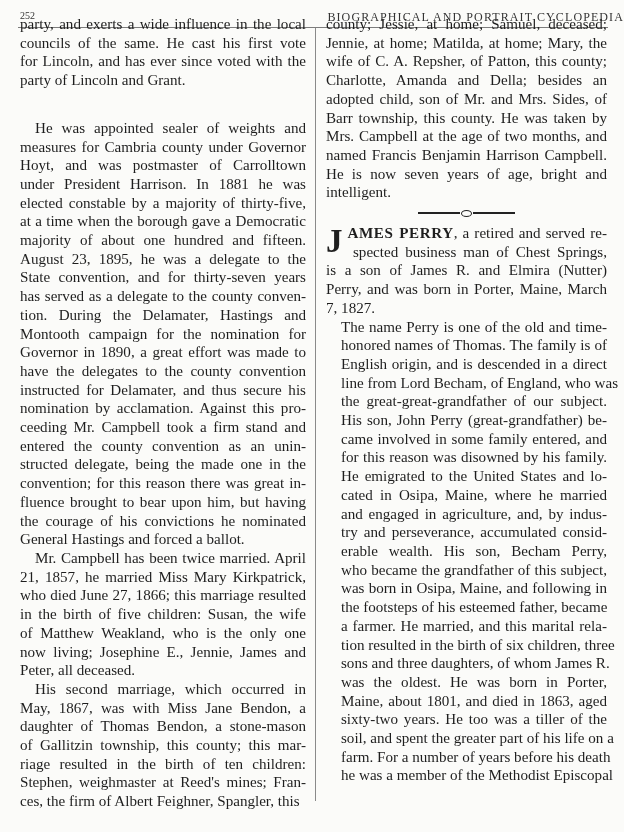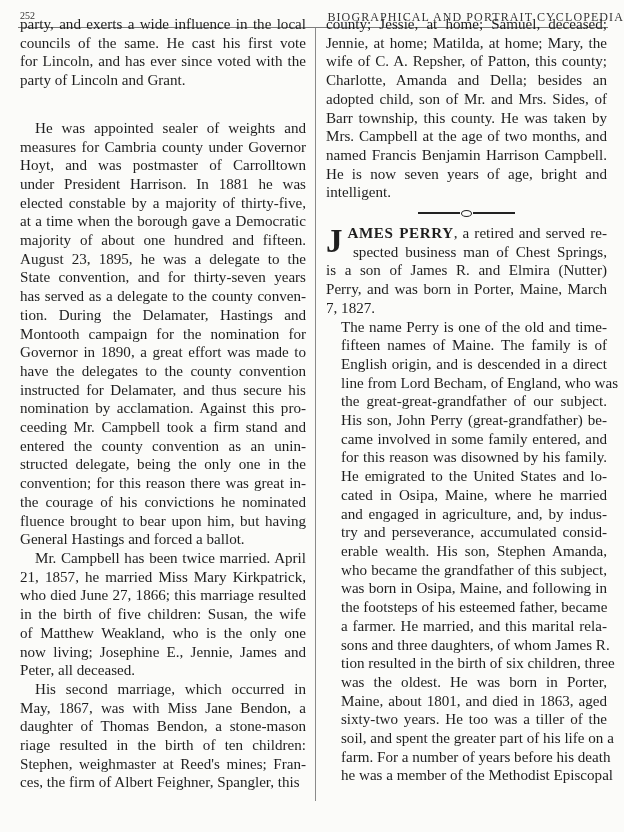--- a/index.html
+++ b/index.html
@@ -84,39 +84,40 @@
       <span class="line">State convention, and for thirty-seven years</span>
       <span class="line">has served as a delegate to the county conven-</span>
       <span class="line">tion.  During the Delamater, Hastings and</span>
       <span class="line">Montooth campaign for the nomination for</span>
       <span class="line">Governor in 1890, a great effort was made to</span>
       <span class="line">have the delegates to the county convention</span>
       <span class="line">instructed for Delamater, and thus secure his</span>
       <span class="line">nomination by acclamation.  Against this pro-</span>
       <span class="line">ceeding Mr. Campbell took a firm stand and</span>
       <span class="line">entered the county convention as an unin-</span>
-      <span class="line">structed delegate, being the only one in the</span>
+      <span class="line">structed delegate, being the made one in the</span>
       <span class="line">convention; for this reason there was great in-</span>
+      <span class="line">fluence brought to bear upon him, but having</span>
       <span class="line">the courage of his convictions he nominated</span>
-      <span class="line">fluence brought to bear upon him, but having</span>
       <span class="line last">General Hastings and forced a ballot.</span>
     </p>
     <p>
       <span class="line" style="text-indent: 15px;">Mr. Campbell has been twice married.  April</span>
       <span class="line">21, 1857, he married Miss Mary Kirkpatrick,</span>
       <span class="line">who died June 27, 1866; this marriage resulted</span>
       <span class="line">in the birth of five children: Susan, the wife</span>
       <span class="line">of Matthew Weakland, who is the only one</span>
       <span class="line">now living; Josephine E., Jennie, James and</span>
       <span class="line last">Peter, all deceased.</span>
     </p>
     <p>
       <span class="line" style="text-indent: 15px;">His second marriage, which occurred in</span>
       <span class="line">May, 1867, was with Miss Jane Bendon, a</span>
       <span class="line">daughter of Thomas Bendon, a stone-mason</span>
+      <span class="line">of Gallitzin township, this county; this mar-</span>
       <span class="line">riage resulted in the birth of ten children:</span>
       <span class="line">Stephen, weighmaster at Reed's mines; Fran-</span>
       <span class="line last">ces, the firm of Albert Feighner, Spangler, this</span>
     </p>
   </div>
 
 <div class="column col-right">
   <p id="right-cont">
       <span class="line">county; Jessie, at home; Samuel, deceased;</span>
       <span class="line">Jennie, at home; Matilda, at home; Mary, the</span>
@@ -143,38 +144,38 @@
     <div style="clear:both"></div>
     <p id="bio-intro">
         <span class="line">is a son of James R. and Elmira (Nutter)</span>
         <span class="line">Perry, and was born in Porter, Maine, March</span>
         <span class="line last">7, 1827.</span>
       </p>
   </div>
 
   <p class="indent" id="bio-p2">
       <span class="line" style="text-indent: 15px;">The name Perry is one of the old and time-</span>
-      <span class="line">fifteen names of Maine.  The family is of</span>
+      <span class="line">honored names of Thomas.  The family is of</span>
       <span class="line">English origin, and is descended in a direct</span>
       <span class="line">line from Lord Becham, of England, who was</span>
       <span class="line">the great-great-grandfather of our subject.</span>
       <span class="line">His son, John Perry (great-grandfather) be-</span>
       <span class="line">came involved in some family entered, and</span>
       <span class="line">for this reason was disowned by his family.</span>
       <span class="line">He emigrated to the United States and lo-</span>
       <span class="line">cated in Osipa, Maine, where he married</span>
       <span class="line">and engaged in agriculture, and, by indus-</span>
       <span class="line">try and perseverance, accumulated consid-</span>
-      <span class="line">erable wealth.  His son, Stephen Amanda,</span>
+      <span class="line">erable wealth.  His son, Becham Perry,</span>
       <span class="line">who became the grandfather of this subject,</span>
       <span class="line">was born in Osipa, Maine, and following in</span>
       <span class="line">the footsteps of his esteemed father, became</span>
       <span class="line">a farmer.  He married, and this marital rela-</span>
+      <span class="line">tion resulted in the birth of six children, three</span>
       <span class="line">sons and three daughters, of whom James R.</span>
-      <span class="line">tion resulted in the birth of six children, three</span>
       <span class="line">was the oldest.  He was born in Porter,</span>
       <span class="line">Maine, about 1801, and died in 1863, aged</span>
       <span class="line">sixty-two years.  He too was a tiller of the</span>
       <span class="line">soil, and spent the greater part of his life on a</span>
       <span class="line">farm.  For a number of years before his death</span>
       <span class="line last">he was a member of the Methodist Episcopal</span>
     </p>
 </div>
 
 </body></html>

